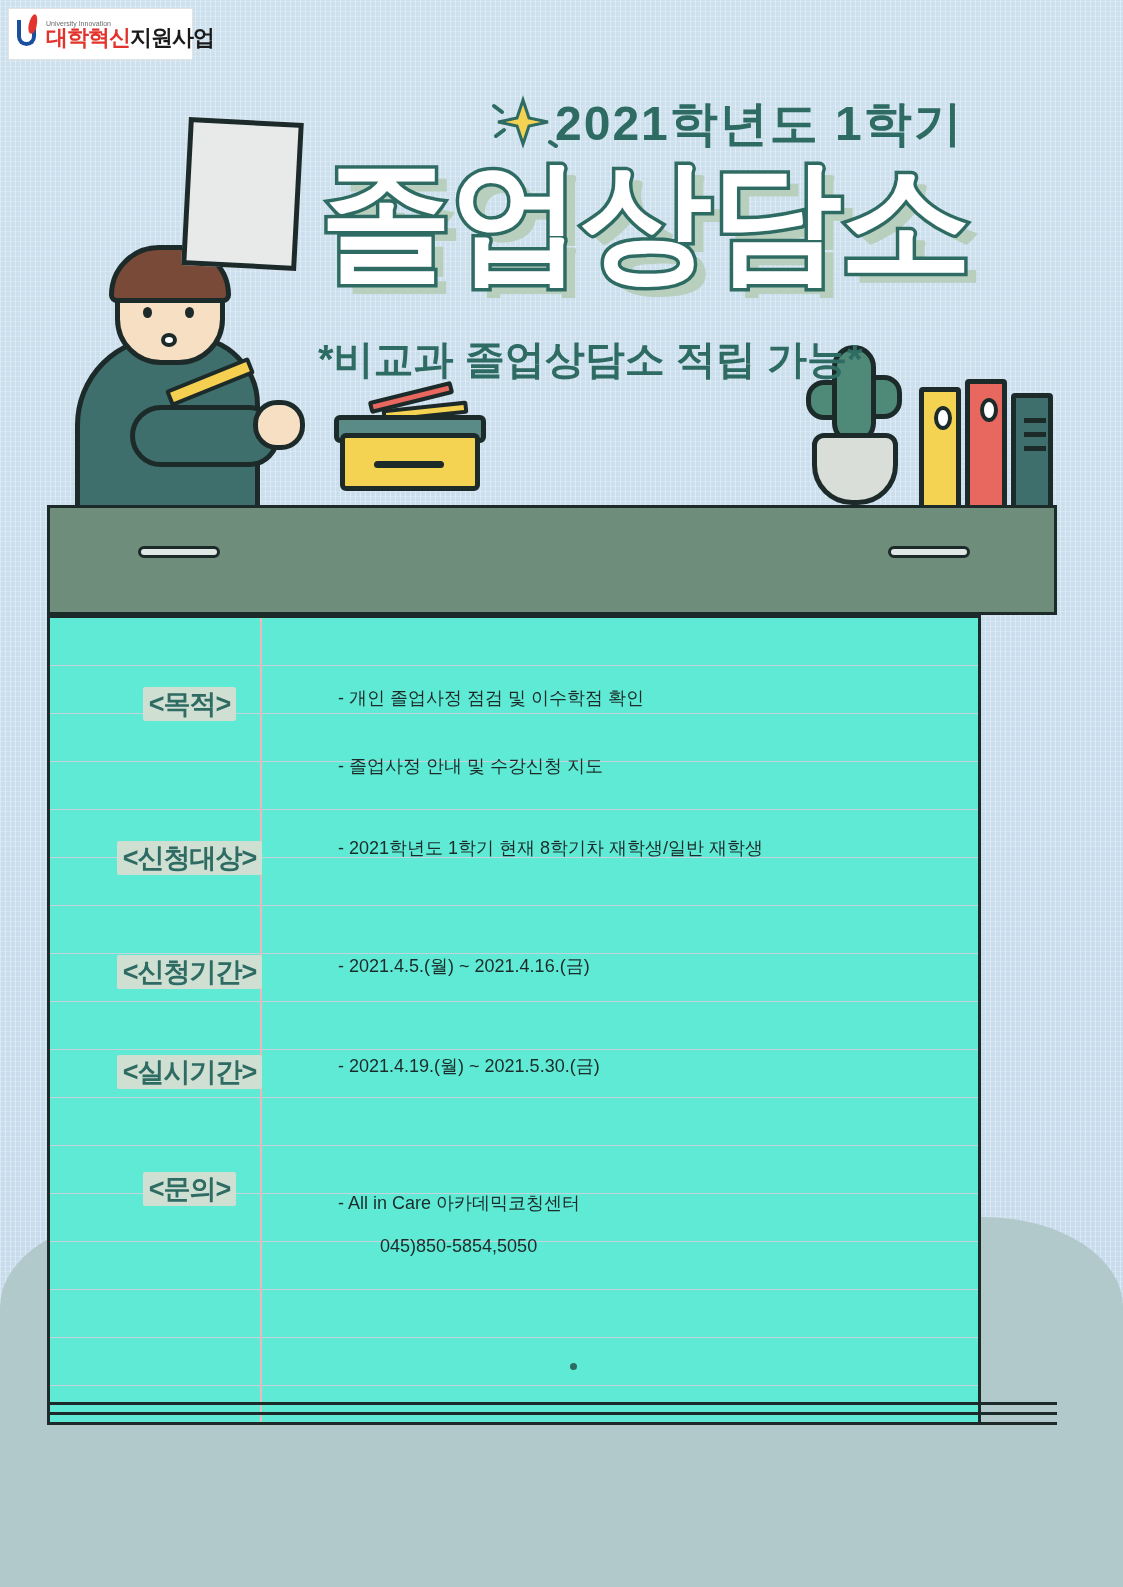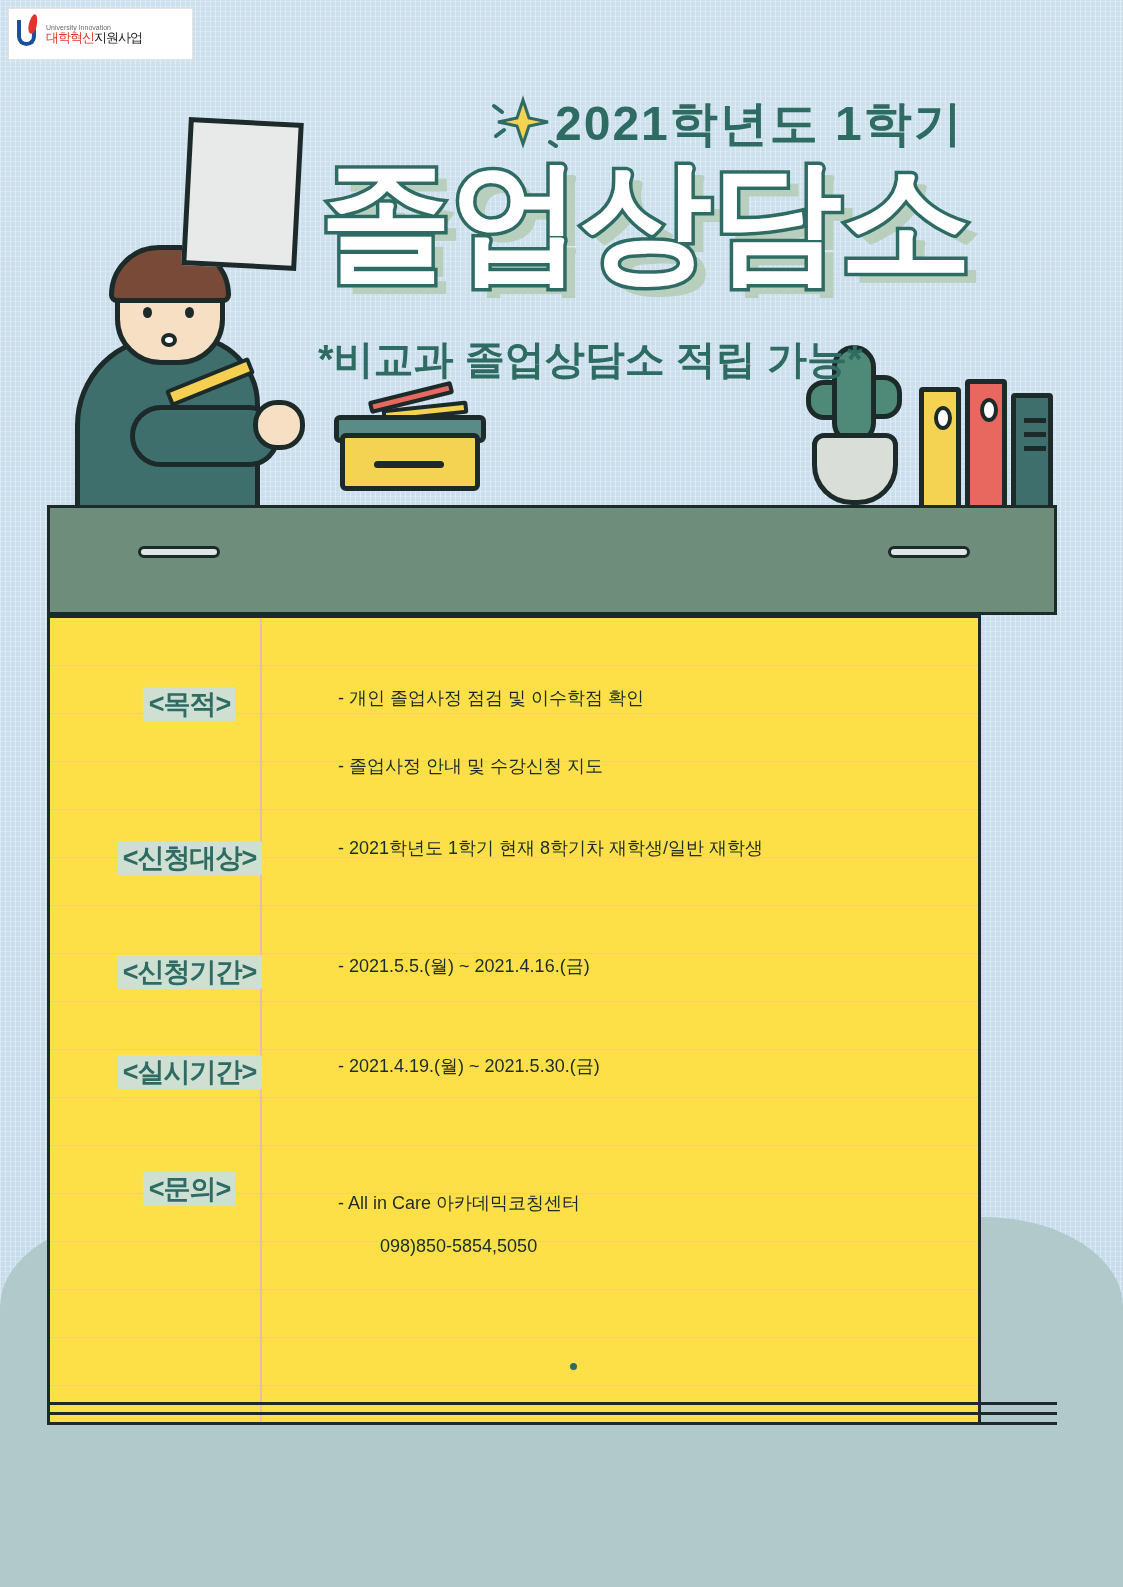--- a/index.html
+++ b/index.html
@@ -44,21 +44,21 @@
     position:absolute;left:2px;top:6px;width:19px;height:26px;
     border:4px solid #1a4fa0;border-top:none;border-radius:0 0 10px 10px;
   }
   .logo-mark .flame{
     position:absolute;left:14px;top:0px;width:8px;height:20px;
     background:#e2342c;border-radius:50% 50% 50% 50%/60% 60% 40% 40%;
     transform:rotate(12deg);
   }
   .logo-text{display:flex;flex-direction:column;line-height:1;}
   .logo-en{font-size:7px;color:#6b6b6b;letter-spacing:0px;}
-  .logo-kr{font-size:13px;font-weight:normal;color:#1a1a1a;letter-spacing:-1px;white-space:nowrap;}
+  .logo-kr{font-size:22px;font-weight:bold;color:#1a1a1a;letter-spacing:-1px;white-space:nowrap;}
   .logo-kr .red{color:#e2342c;}
 
   
   .headline-year{
     position:absolute; left:555px; top:92px;
     font-size:48px; font-weight:bold; color:#2e6b63;
     letter-spacing:2px; white-space:nowrap; z-index:30;
     font-family:"Liberation Sans", sans-serif;
   }
   .star{
@@ -189,21 +189,21 @@
   }
   .shelf .clip{
     position:absolute; top:38px; width:82px;height:12px;
     background:#dfe8e4;border:3px solid #1c2b2a;border-radius:8px;
   }
   .shelf .clip.l{left:88px;}
   .shelf .clip.r{left:838px;}
 
   .notebook{
     position:absolute; left:47px; top:615px; width:934px; height:810px;
-    background:#fde047; border:3px solid #1c2b2a; z-index:24;
+    background:#5eead4; border:3px solid #1c2b2a; z-index:24;
     overflow:hidden;
   }
   .rules{
     position:absolute; inset:0;
     background:repeating-linear-gradient(180deg, rgba(0,0,0,0) 0px, rgba(0,0,0,0) 47px, #c7d3da 47px, #c7d3da 48px);
     z-index:1;
   }
   .margin-line{
     position:absolute; left:210px; top:0; bottom:0; width:2px; background:#f0b7ba; z-index:2;
   }
@@ -325,32 +325,32 @@
       <div class="value" style="top:136px">- 졸업사정 안내 및 수강신청 지도</div>
     </div>
 
     <div class="row">
       <div class="label" style="top:222px"><span class="hl">&lt;신청대상&gt;</span></div>
       <div class="value" style="top:218px">- 2021학년도 1학기 현재 8학기차 재학생/일반 재학생</div>
     </div>
 
     <div class="row">
       <div class="label" style="top:336px"><span class="hl">&lt;신청기간&gt;</span></div>
-      <div class="value" style="top:336px">- 2021.5.5.(월) ~ 2021.4.16.(금)</div>
+      <div class="value" style="top:336px">- 2021.4.5.(월) ~ 2021.4.16.(금)</div>
     </div>
 
     <div class="row">
       <div class="label" style="top:436px"><span class="hl">&lt;실시기간&gt;</span></div>
       <div class="value" style="top:436px">- 2021.4.19.(월) ~ 2021.5.30.(금)</div>
     </div>
 
     <div class="row">
       <div class="label" style="top:553px"><span class="hl">&lt;문의&gt;</span></div>
       <div class="value" style="top:573px">- All in Care 아카데믹코칭센터</div>
-      <div class="value sub" style="top:618px">098)850-5854,5050</div>
+      <div class="value sub" style="top:618px">045)850-5854,5050</div>
     </div>
 
     <div class="dot"></div>
   </div>
 </div>
 
 <div class="notebook-bottom-lines">
   <div></div>
     <div></div>
     <div></div>

